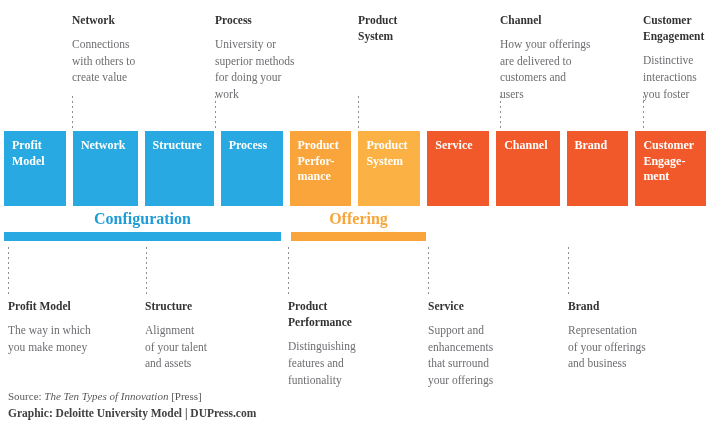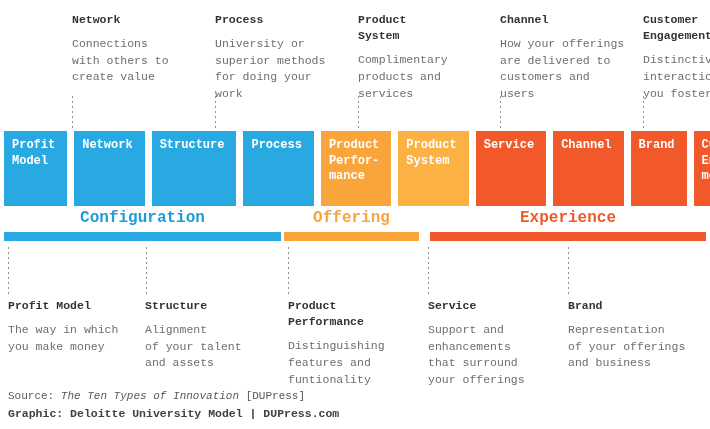--- a/index.html
+++ b/index.html
@@ -1,18 +1,18 @@
 <!DOCTYPE html>
 <html><head>
 <meta charset="utf-8">
 <style>
   html,body{margin:0;padding:0;background:#fff;}
   .canvas{
     position:relative;width:710px;height:429px;background:#ffffff;
-    font-family:Liberation Mono, monospace;overflow:hidden;
+    font-family:Liberation Serif, serif;overflow:hidden;
   }
   
   .annot{position:absolute;}
   .annot-title{font-weight:bold;font-size:11.5px;color:#333333;line-height:1.4;white-space:pre-line;}
   .annot-desc{font-size:11.5px;color:#6d6e71;line-height:1.45;white-space:pre-line;margin-top:8px;}
   .ta{top:12px;}
   .ta0{left:72px}.ta1{left:215px}.ta2{left:358px}.ta3{left:500px}.ta4{left:643px}
   .ba{top:298px;}
   .ba0{left:8px}.ba1{left:145px}.ba2{left:288px}.ba3{left:428px}.ba4{left:568px}
   
@@ -23,21 +23,21 @@
   .bc0{left:8px}.bc1{left:146px}.bc2{left:288px}.bc3{left:428px}.bc4{left:568px}
   
   .box-row{position:absolute;left:4px;top:131px;width:702px;height:75px;display:flex;gap:7px;}
   .type-box{flex:1;box-sizing:border-box;padding:7px 12px 0 8px;color:#ffffff;font-weight:bold;
             font-size:12px;line-height:1.3;white-space:pre-line;}
   
   .cat{position:absolute;top:209px;text-align:center;}
   .cat-label{font-size:16px;font-weight:bold;line-height:19px;text-align:center;}
   .cat-bar{height:9px;margin-top:4px;}
   .cat0{left:4px;width:277px}
-  .cat1{left:284px;width:135px}
+  .cat1{left:291px;width:135px}
   .cat2{left:430px;width:276px}
   
   .src{position:absolute;left:8px;top:390px;font-size:11px;color:#58595b;}
   .src i{font-style:italic;}
   .credit{position:absolute;left:8px;top:407px;font-size:11.5px;font-weight:bold;color:#414042;}
 </style>
 </head>
 <body>
 
 <div class="canvas">
@@ -51,23 +51,20 @@
   <div class="annot ta ta1">
     <div class="annot-title">Process</div>
     <div class="annot-desc">University or
 superior methods
 for doing your
 work</div>
   </div>
   <div class="annot ta ta2">
     <div class="annot-title">Product
 System</div>
-    <div class="annot-desc">Complimentary
-products and
-services</div>
   </div>
   <div class="annot ta ta3">
     <div class="annot-title">Channel</div>
     <div class="annot-desc">How your offerings
 are delivered to
 customers and
 users</div>
   </div>
   <div class="annot ta ta4">
     <div class="annot-title">Customer
@@ -103,24 +100,20 @@
   </div>
 
   <div class="cat cat0">
     <div class="cat-label" style="color: rgb(30, 156, 215);">Configuration</div>
     <div class="cat-bar" style="background-color: rgb(41, 169, 225);"></div>
   </div>
   <div class="cat cat1">
     <div class="cat-label" style="color: rgb(249, 165, 59);">Offering</div>
     <div class="cat-bar" style="background-color: rgb(249, 165, 59);"></div>
   </div>
-  <div class="cat cat2">
-    <div class="cat-label" style="color: rgb(239, 90, 40);">Experience</div>
-    <div class="cat-bar" style="background-color: rgb(240, 88, 43);"></div>
-  </div>
 
   <div class="conn bot bc0"></div>
   <div class="conn bot bc1"></div>
   <div class="conn bot bc2"></div>
   <div class="conn bot bc3"></div>
   <div class="conn bot bc4"></div>
 
   <div class="annot ba ba0">
     <div class="annot-title">Profit Model</div>
     <div class="annot-desc">The way in which
@@ -146,16 +139,16 @@
 that surround
 your offerings</div>
   </div>
   <div class="annot ba ba4">
     <div class="annot-title">Brand</div>
     <div class="annot-desc">Representation
 of your offerings
 and business</div>
   </div>
 
-  <div class="src"><span>Source: </span><i>The Ten Types of Innovation</i><span> [DUPress]</span></div>
+  <div class="src"><span>Source: </span><i>The Ten Types of Innovation</i><span> [Press]</span></div>
   <div class="credit">Graphic: Deloitte University Model  |  DUPress.com</div>
 
 </div>
 
 </body></html>

